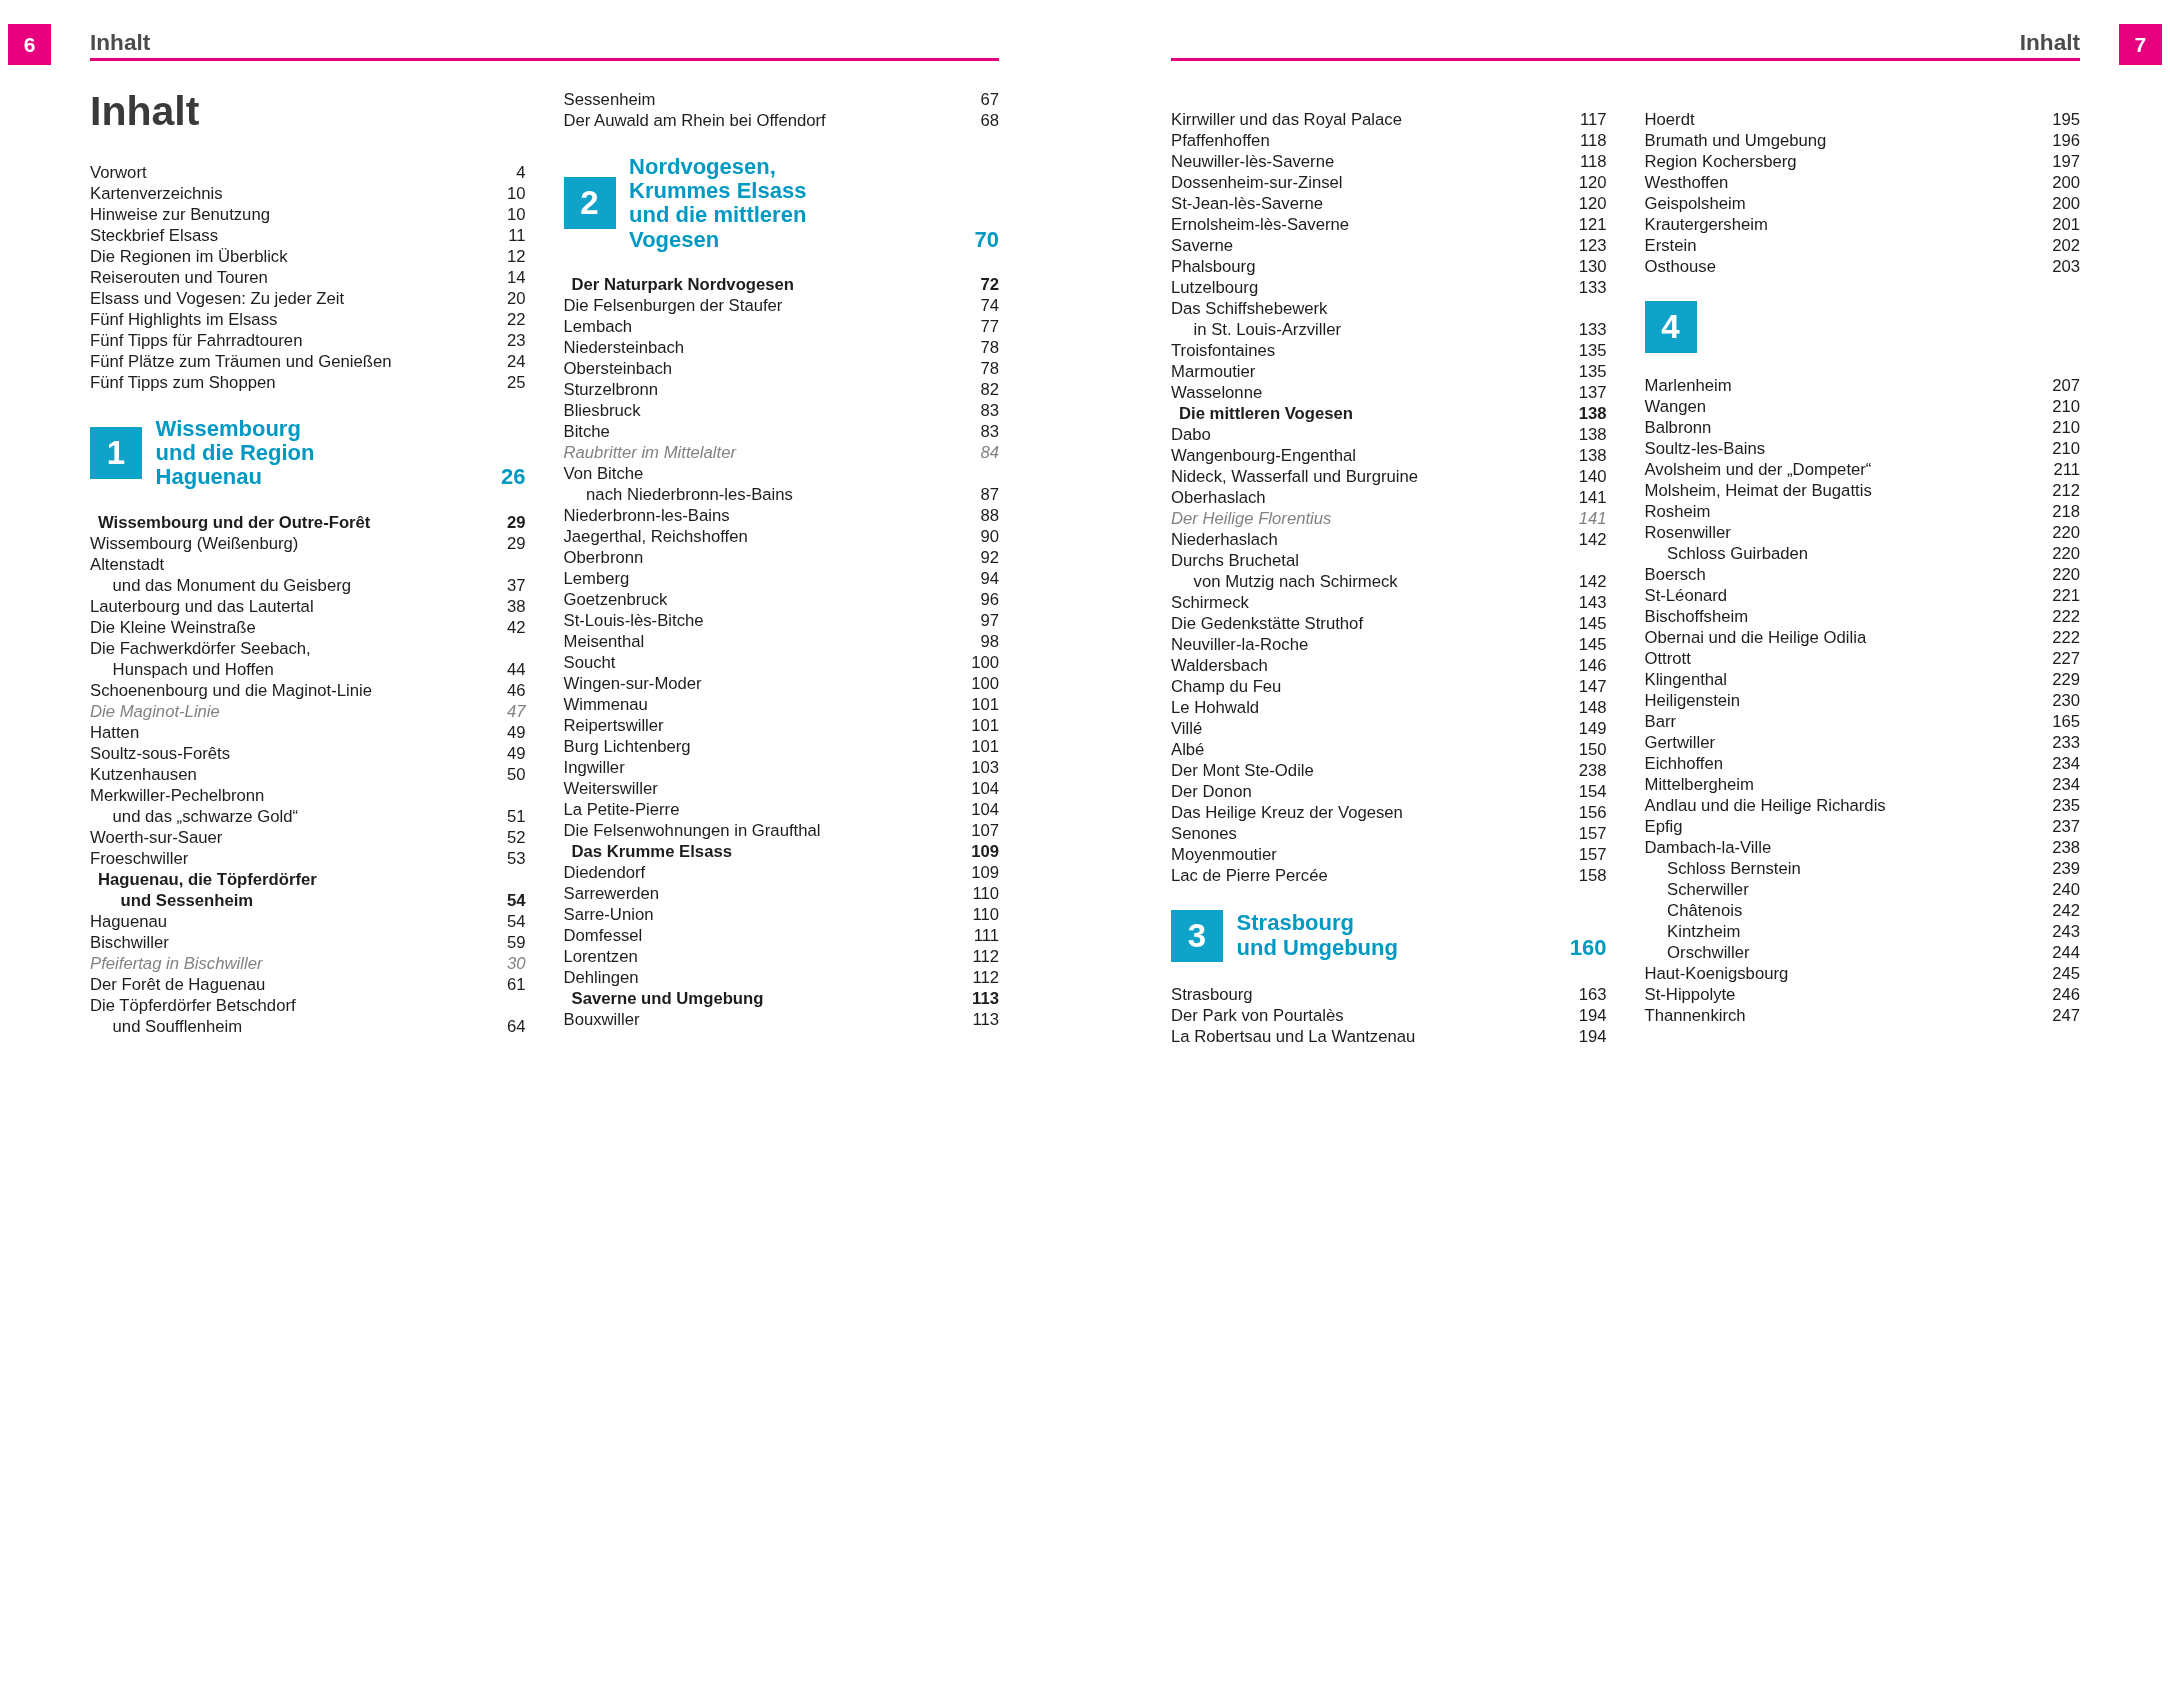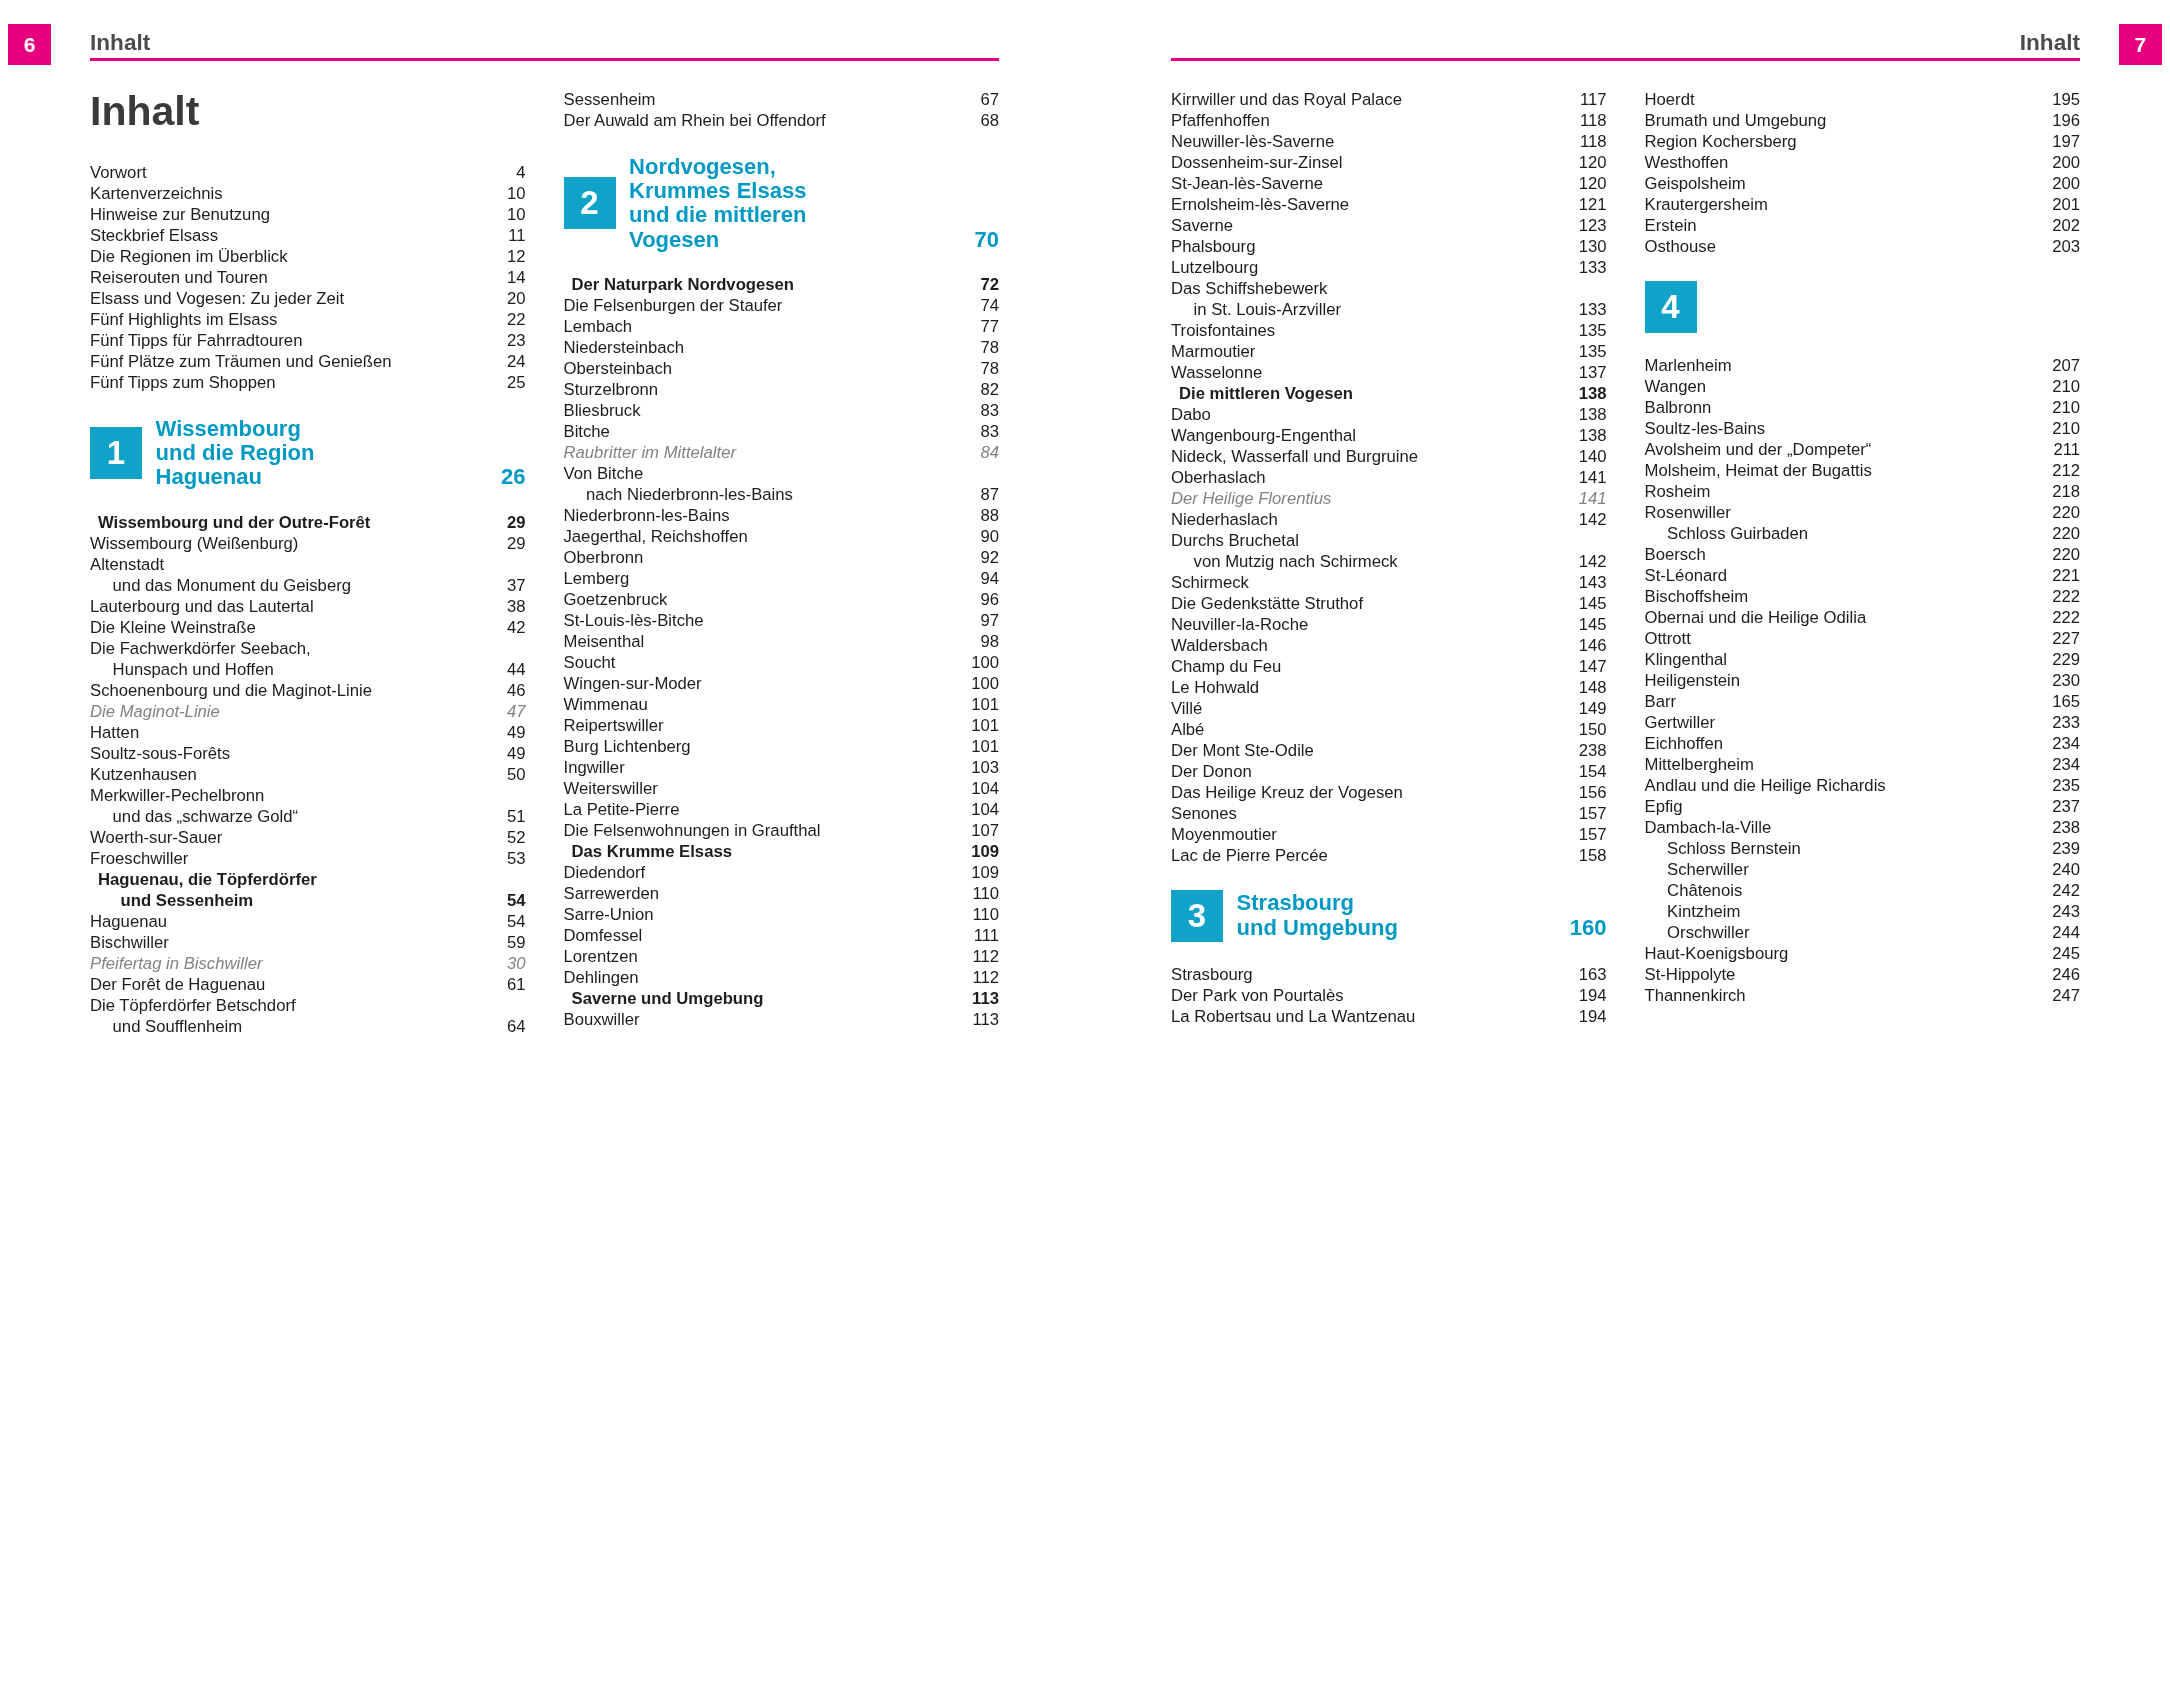--- a/index.html
+++ b/index.html
@@ -28,21 +28,21 @@
   }
   .page-left  .header-title { left: 90px; }
   .page-right .header-title { right: 90px; }
   .header-rule { position: absolute; top: 58px; height: 2.7px; background: #e6007e; }
   .page-left  .header-rule { left: 90px; right: 86px; }
   .page-right .header-rule { left: 86px; right: 90px; }
 
   
   .cols { position: absolute; top: 89px; left: 0; right: 0; display: flex; }
   .page-left  .cols { padding: 0 86px 0 90px; gap: 38px; }
-  .page-right .cols { padding: 0 90px 0 86px; gap: 38px; }
+  .page-right .cols { padding: 0 90px 0 86px; gap: 38px; margin-top: 20px; }
   .col { flex: 1 1 0; min-width: 0; }
 
   .toc-title {
     font-size: 41px; line-height: 44px; font-weight: bold;
     color: #3a3a39; margin: 0 0 29px 0;
   }
 
   
   .row {
     display: flex; justify-content: space-between; align-items: baseline;

